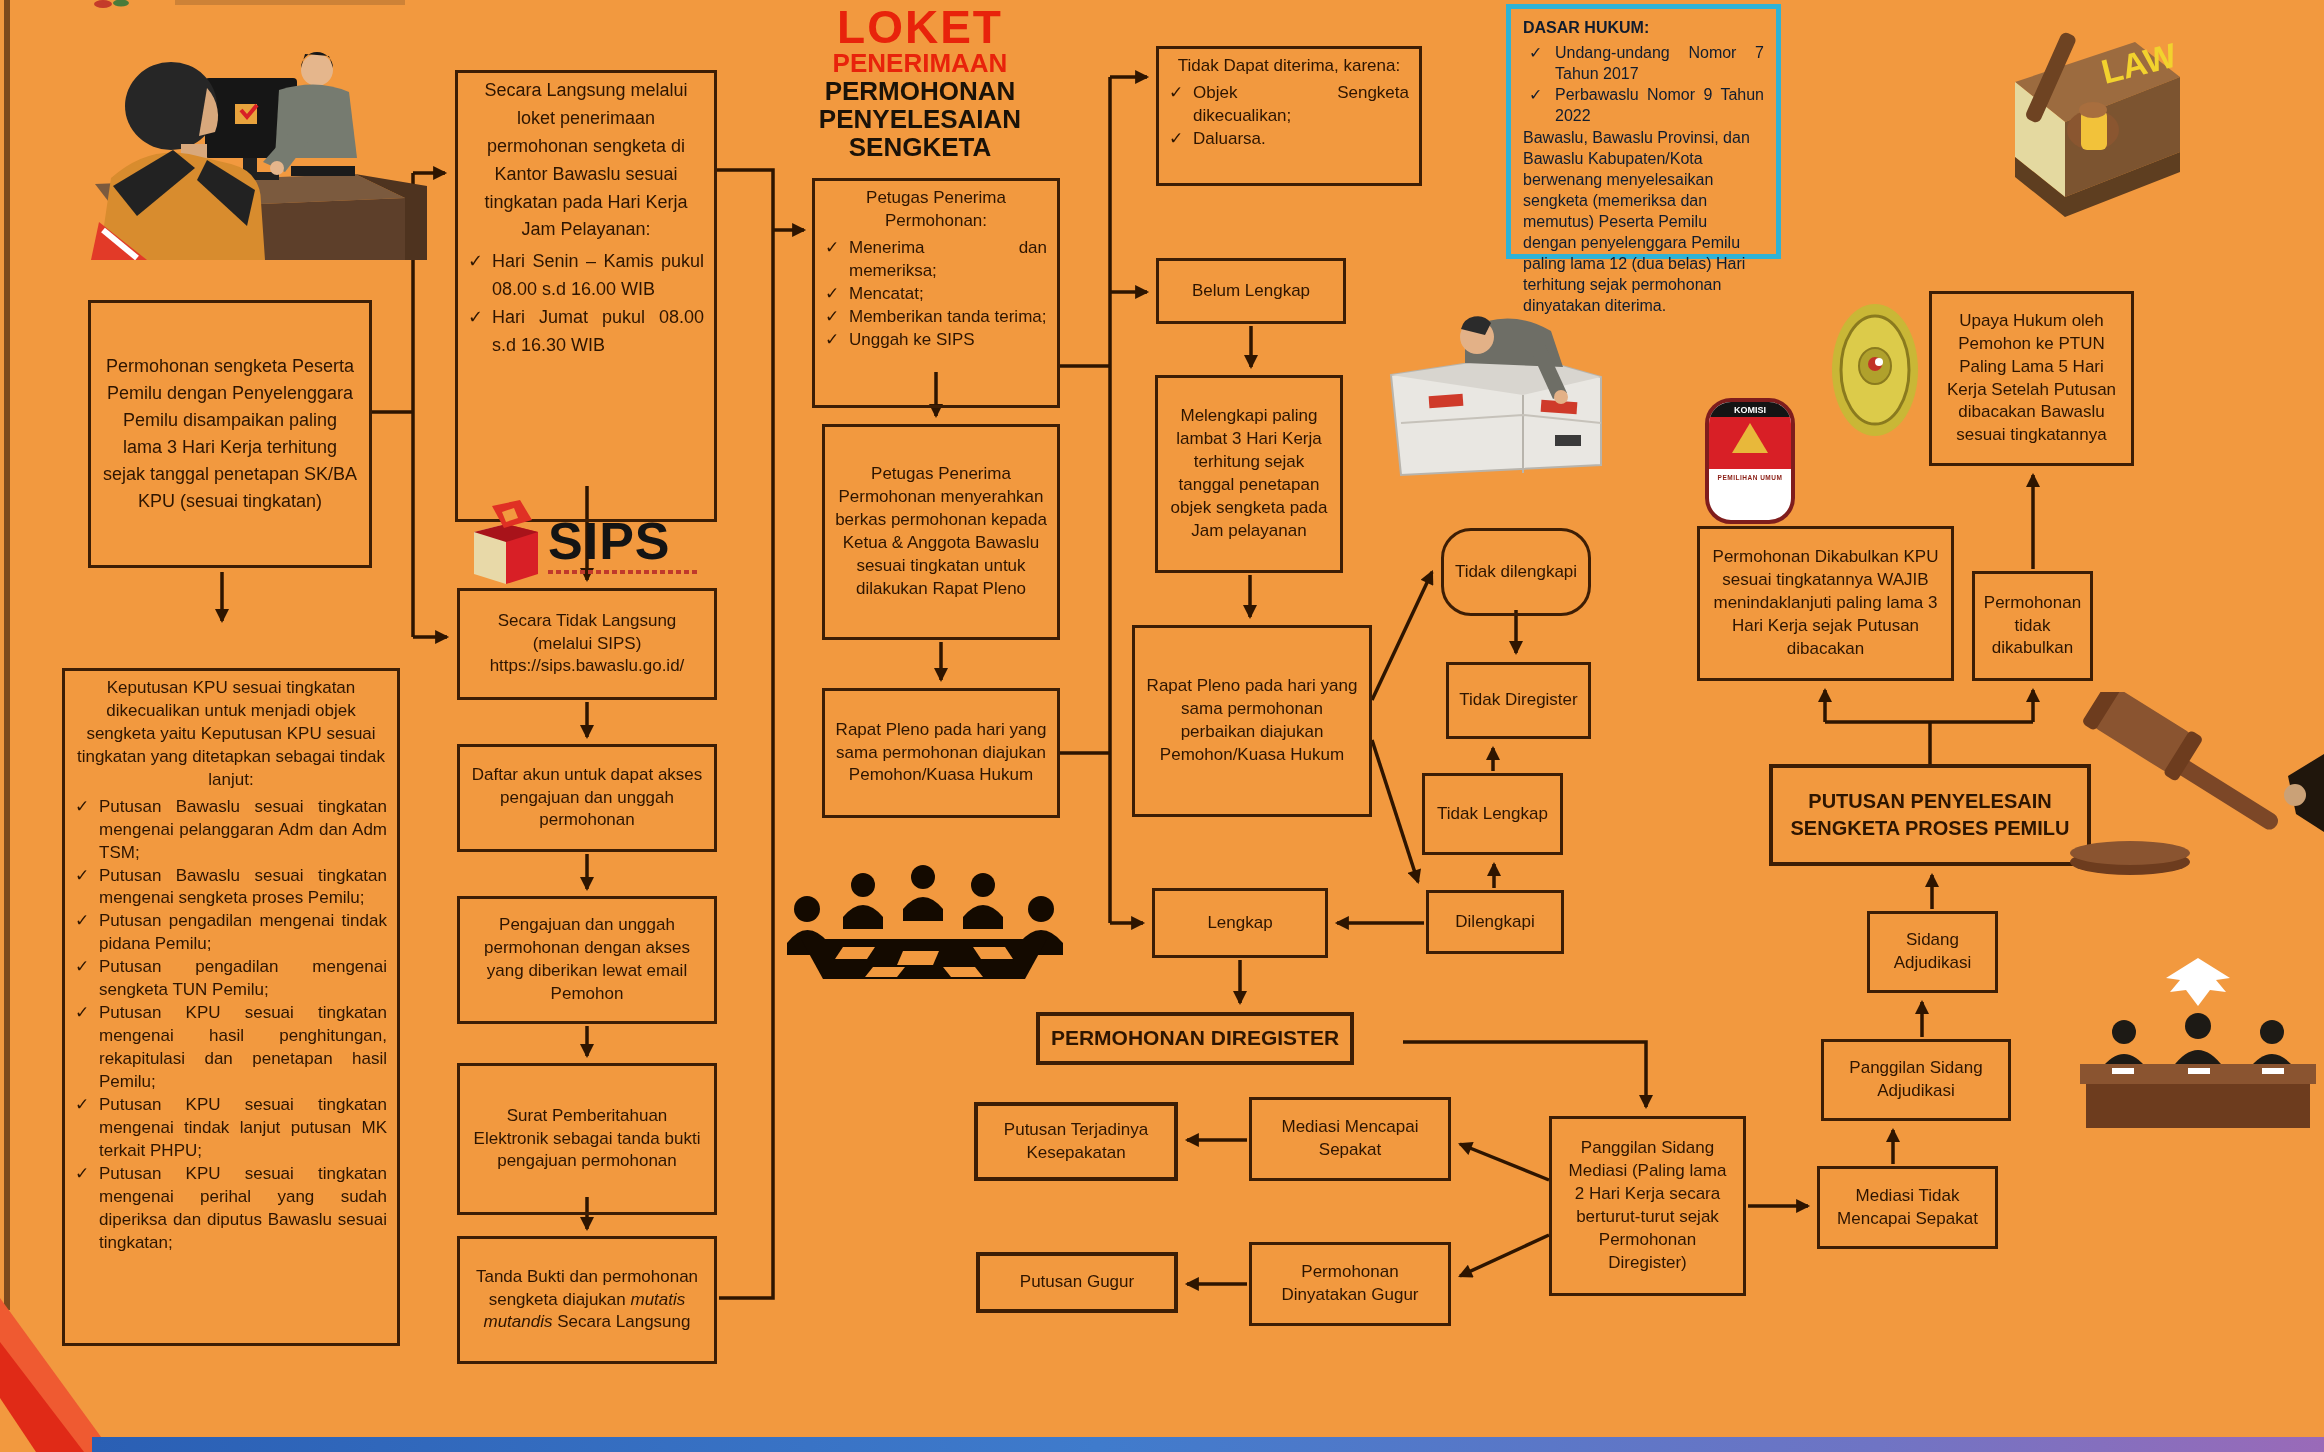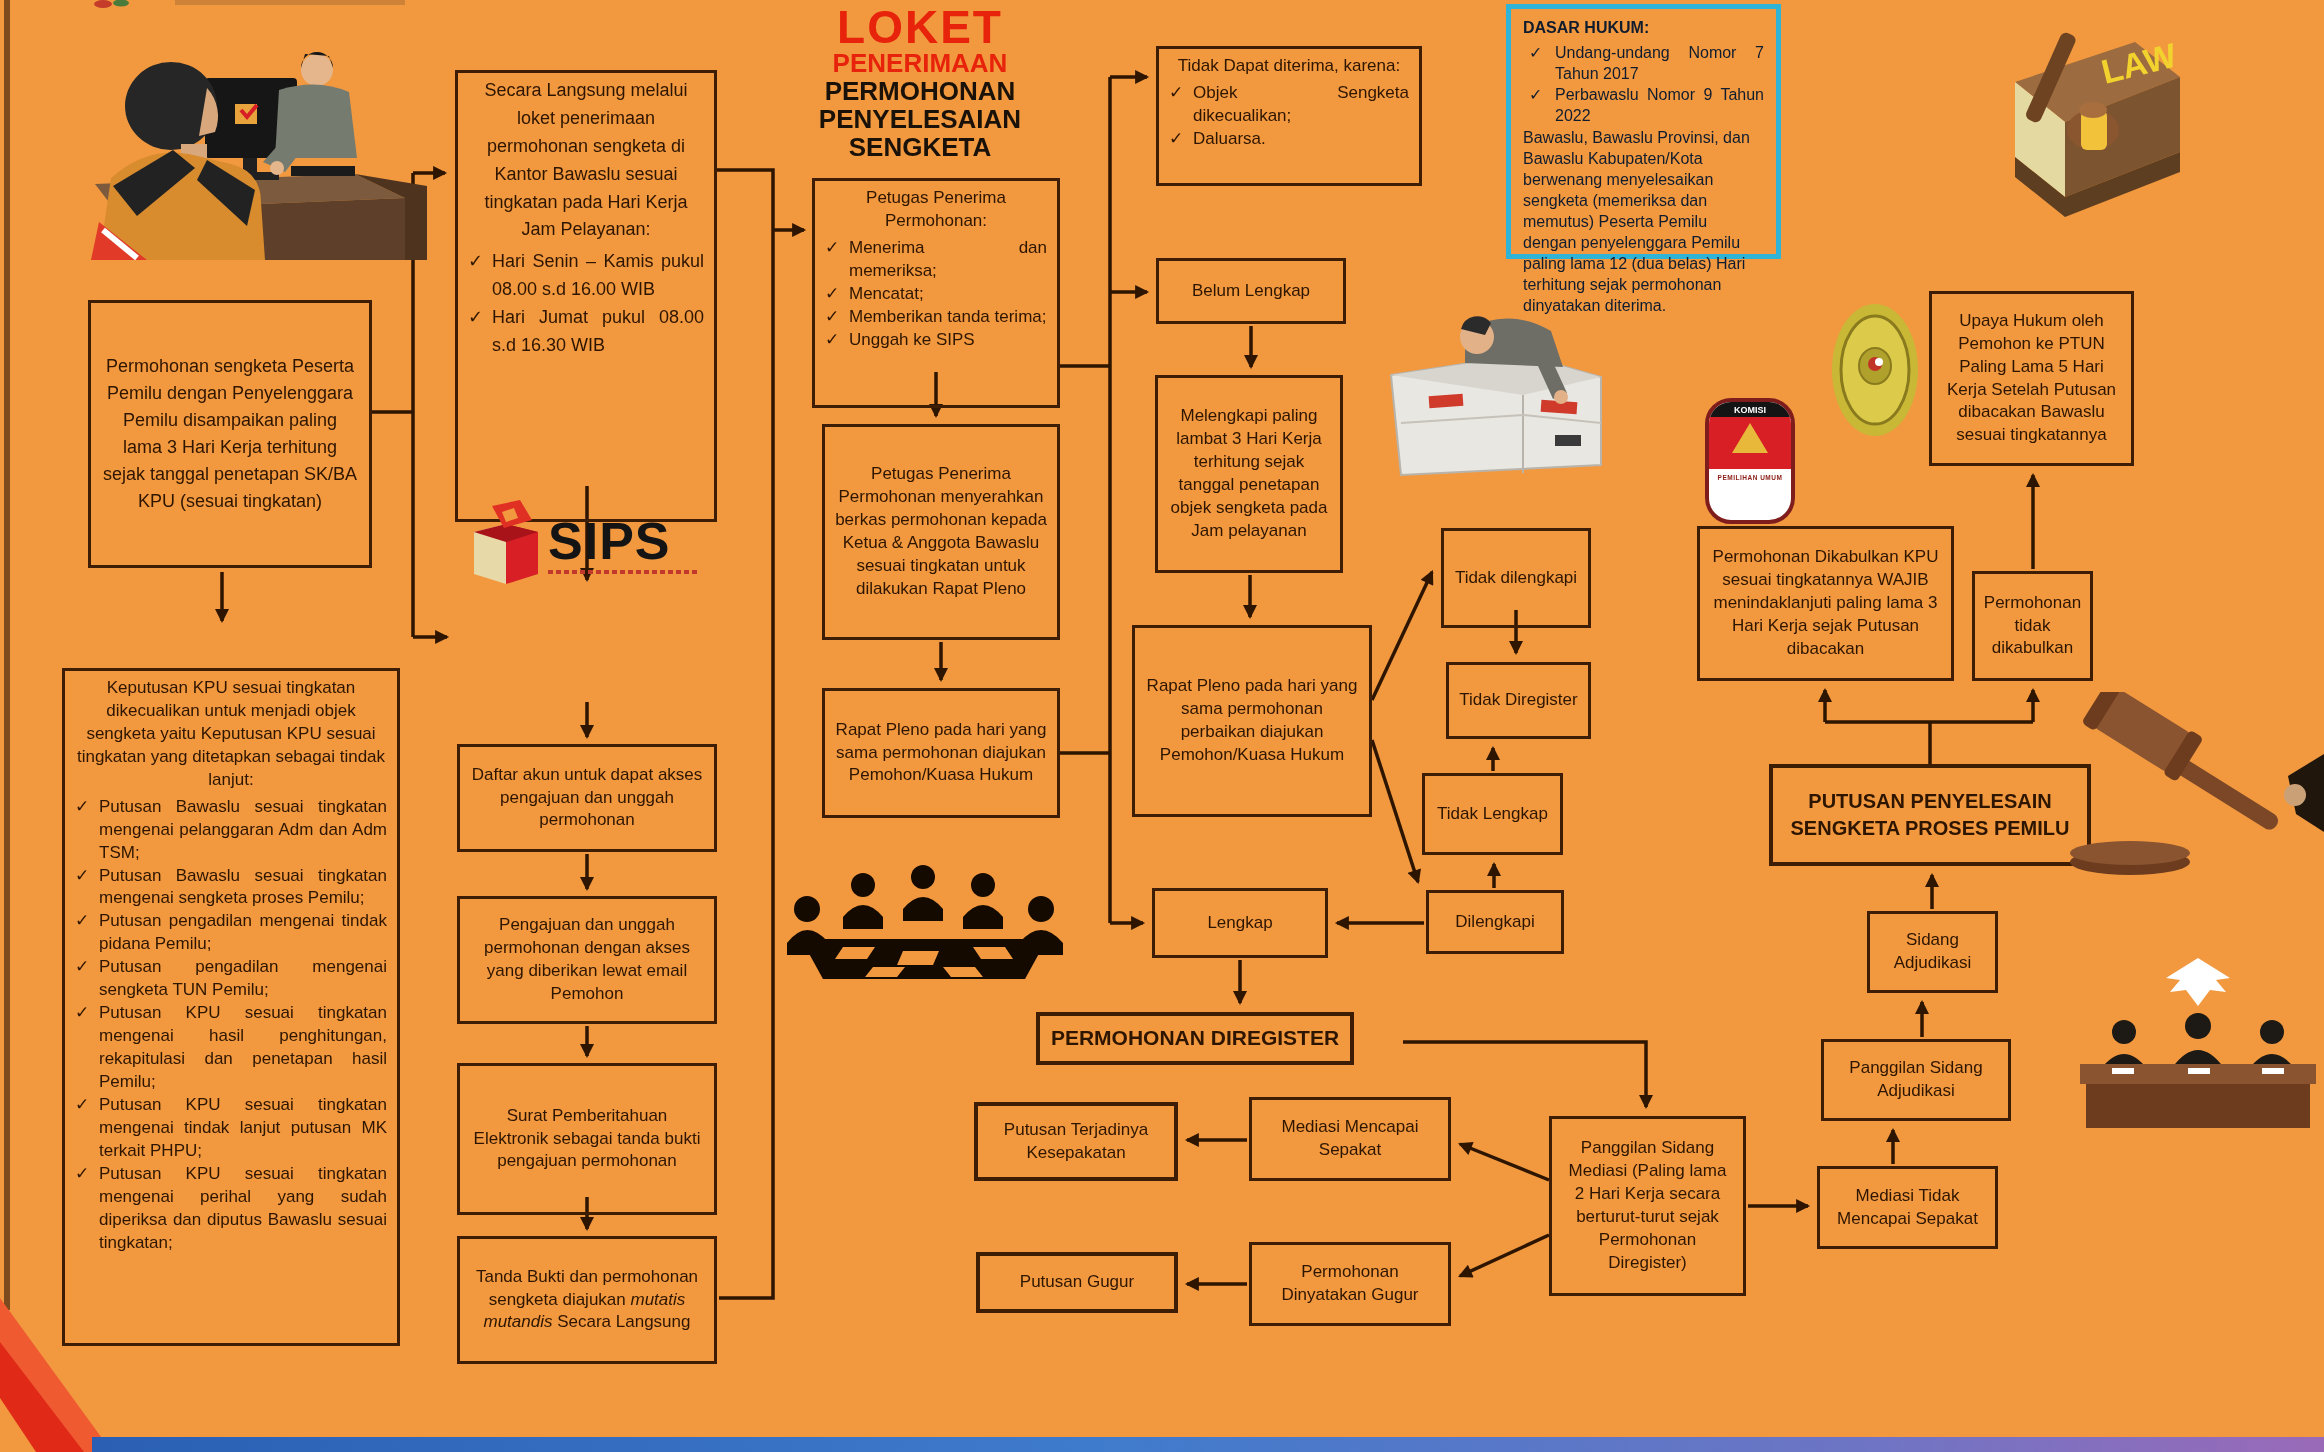--- a/index.html
+++ b/index.html
@@ -196,20 +196,25 @@
       <polygon points="12,34 44,26 76,34 44,44" fill="#A8131A"></polygon>
       <polygon points="30,8 58,2 70,22 42,30" fill="#E03024"></polygon>
       <polygon points="40,14 52,10 56,20 44,24" fill="#F2993F"></polygon>
     </svg>
     <div>
       <div id="sips-word">SIPS</div>
       <div id="sips-tag"></div>
     </div>
   </div>
 
+  <div class="bx" style="left:457px;top:588px;width:260px;height:112px;">
+    <div>Secara Tidak Langsung</div>
+    <div>(melalui SIPS)</div>
+    <div>https://sips.bawaslu.go.id/</div>
+  </div>
 
   <div class="bx" style="left:457px;top:744px;width:260px;height:108px;">
     <span>Daftar akun untuk dapat akses pengajuan dan unggah permohonan</span>
   </div>
 
   <div class="bx" style="left:457px;top:896px;width:260px;height:128px;">
     <span>Pengajuan dan unggah permohonan dengan akses yang diberikan lewat email Pemohon</span>
   </div>
 
   <div class="bx" style="left:457px;top:1063px;width:260px;height:152px;">
@@ -269,21 +274,21 @@
   </div>
 
   <div class="bx" style="left:1155px;top:375px;width:188px;height:198px;">
     <span>Melengkapi paling lambat 3 Hari Kerja terhitung sejak tanggal penetapan objek sengketa pada Jam pelayanan</span>
   </div>
 
   <div class="bx" style="left:1132px;top:625px;width:240px;height:192px;">
     <span>Rapat Pleno pada hari yang sama permohonan perbaikan diajukan Pemohon/Kuasa Hukum</span>
   </div>
 
-  <div class="bx" style="left:1441px;top:528px;width:150px;height:100px;">
+  <div class="bx" style="left:1441px;top:528px;width:150px;height:88px;border-radius:30px;">
     <span>Tidak dilengkapi</span>
   </div>
 
   <div class="bx" style="left:1446px;top:662px;width:145px;height:77px;">
     <span>Tidak Diregister</span>
   </div>
 
   <div class="bx" style="left:1422px;top:773px;width:141px;height:82px;">
     <span>Tidak Lengkap</span>
   </div>

